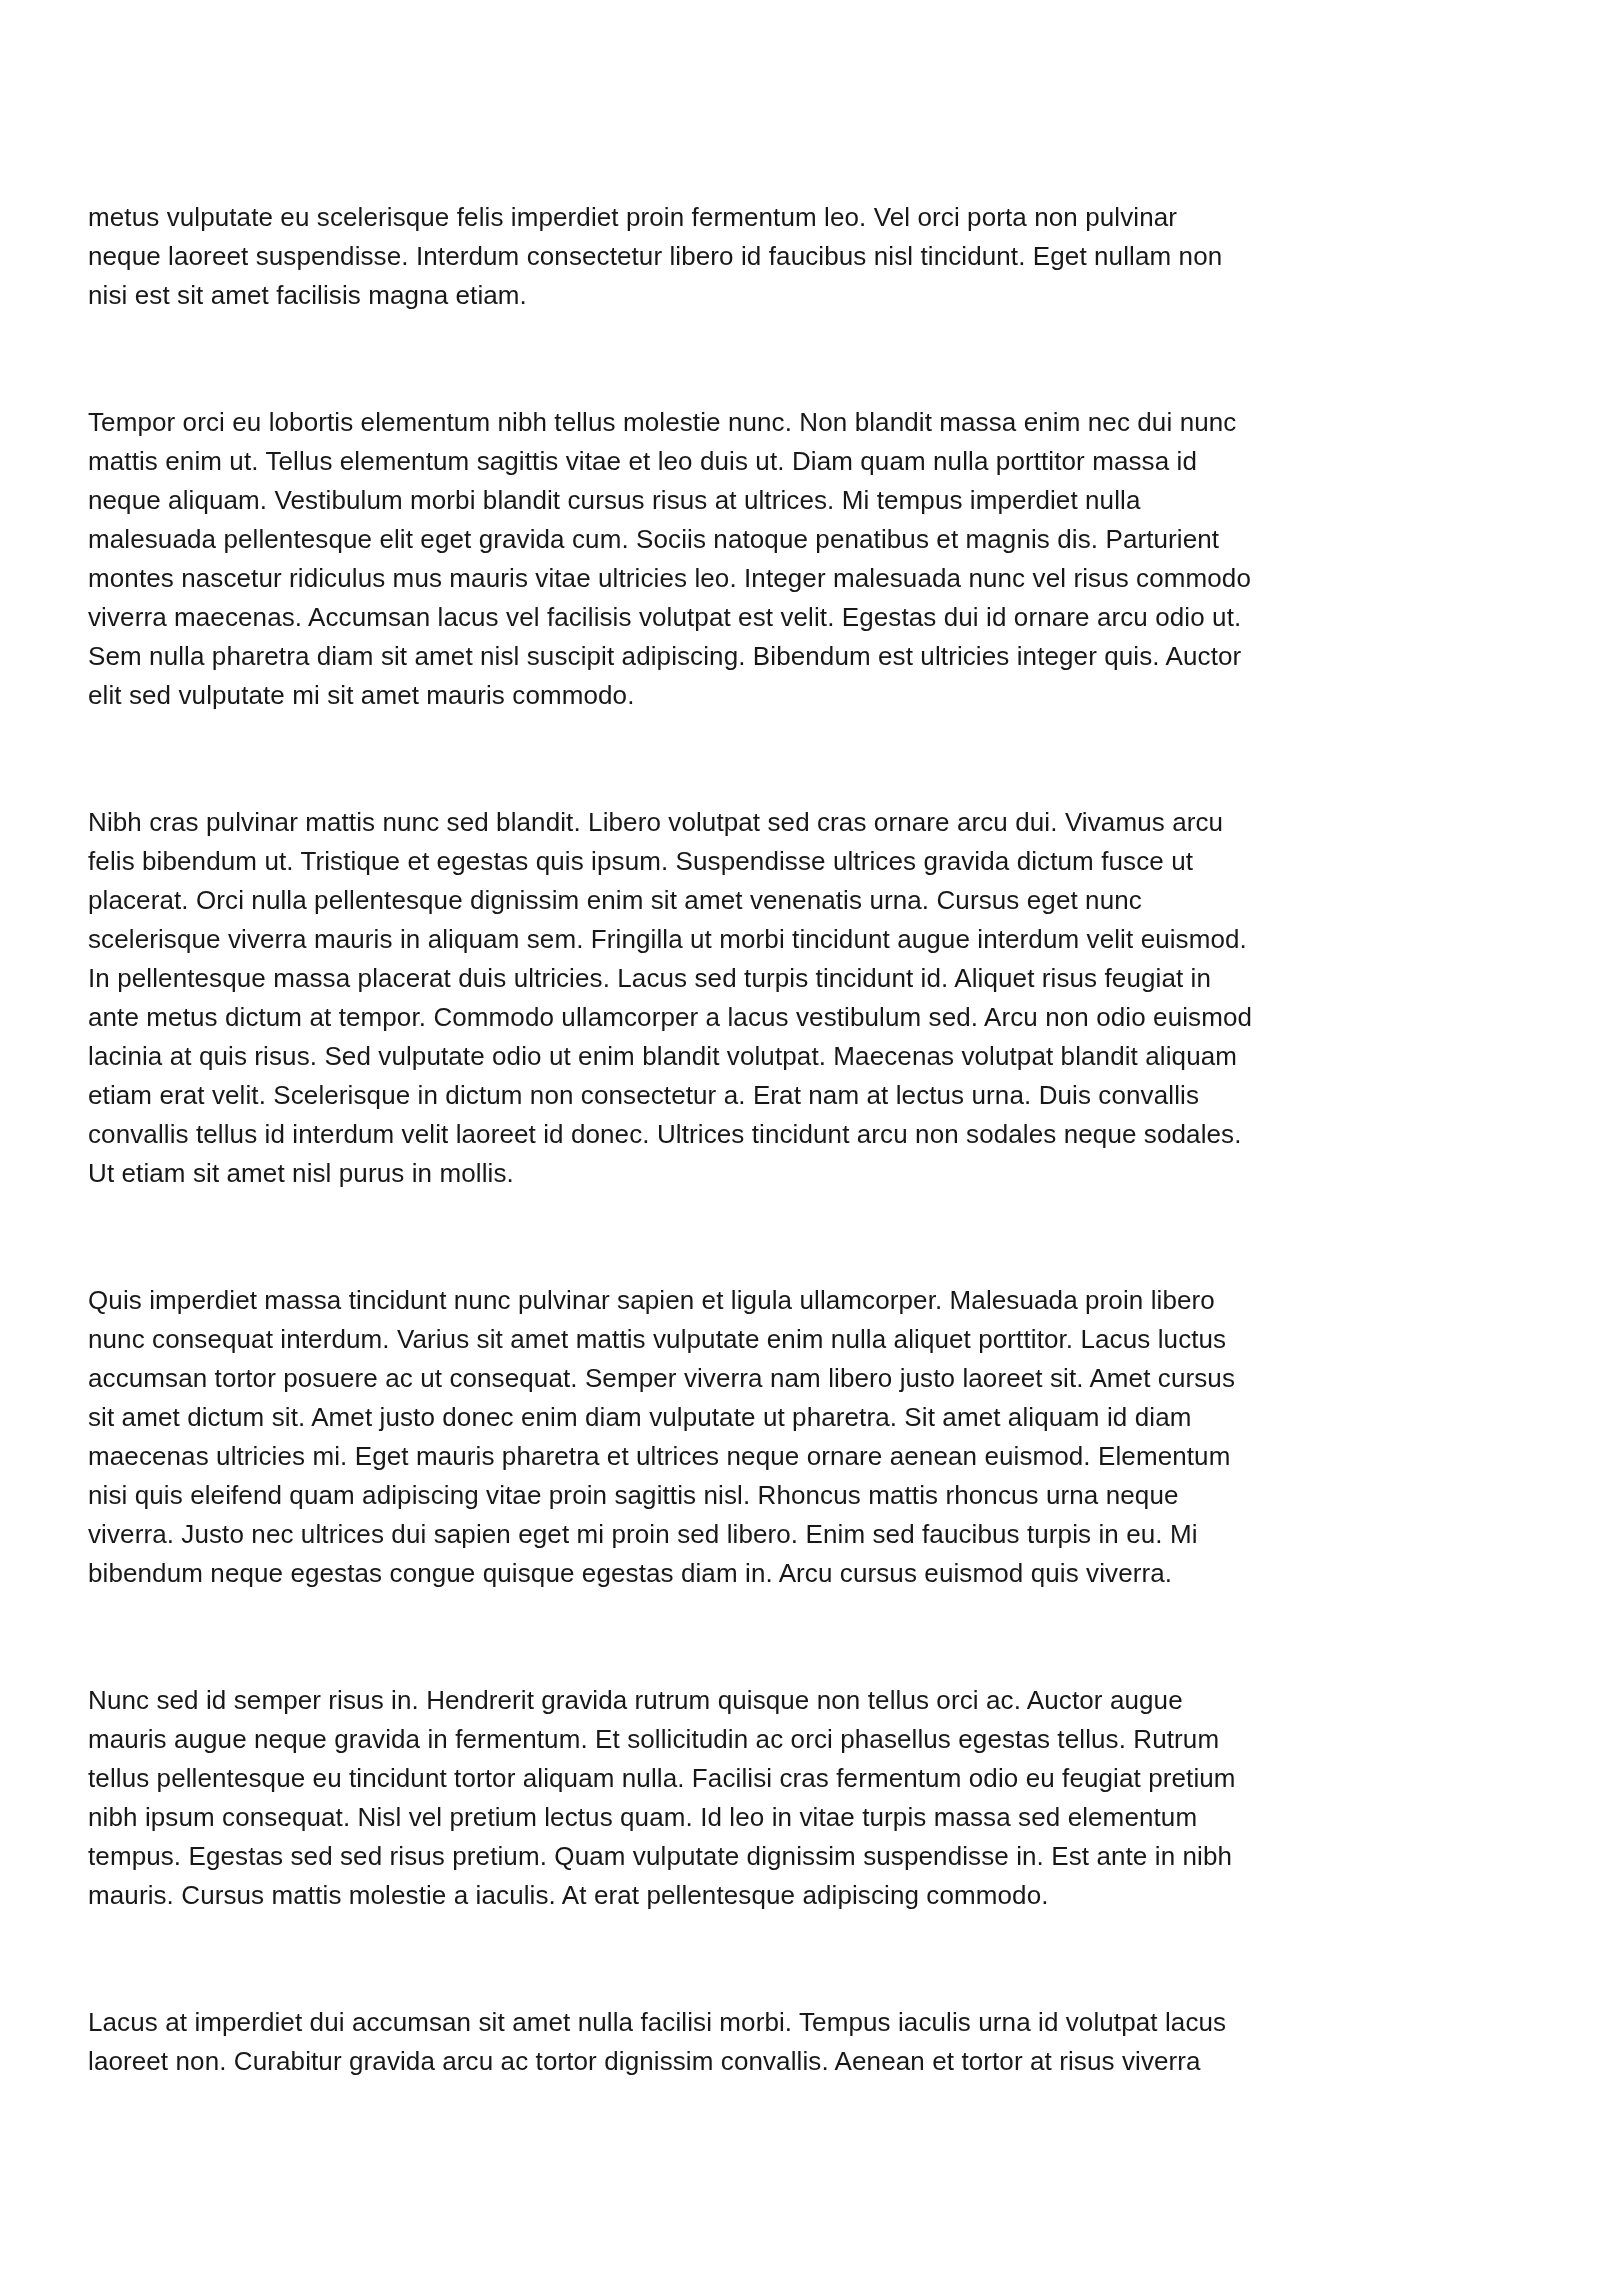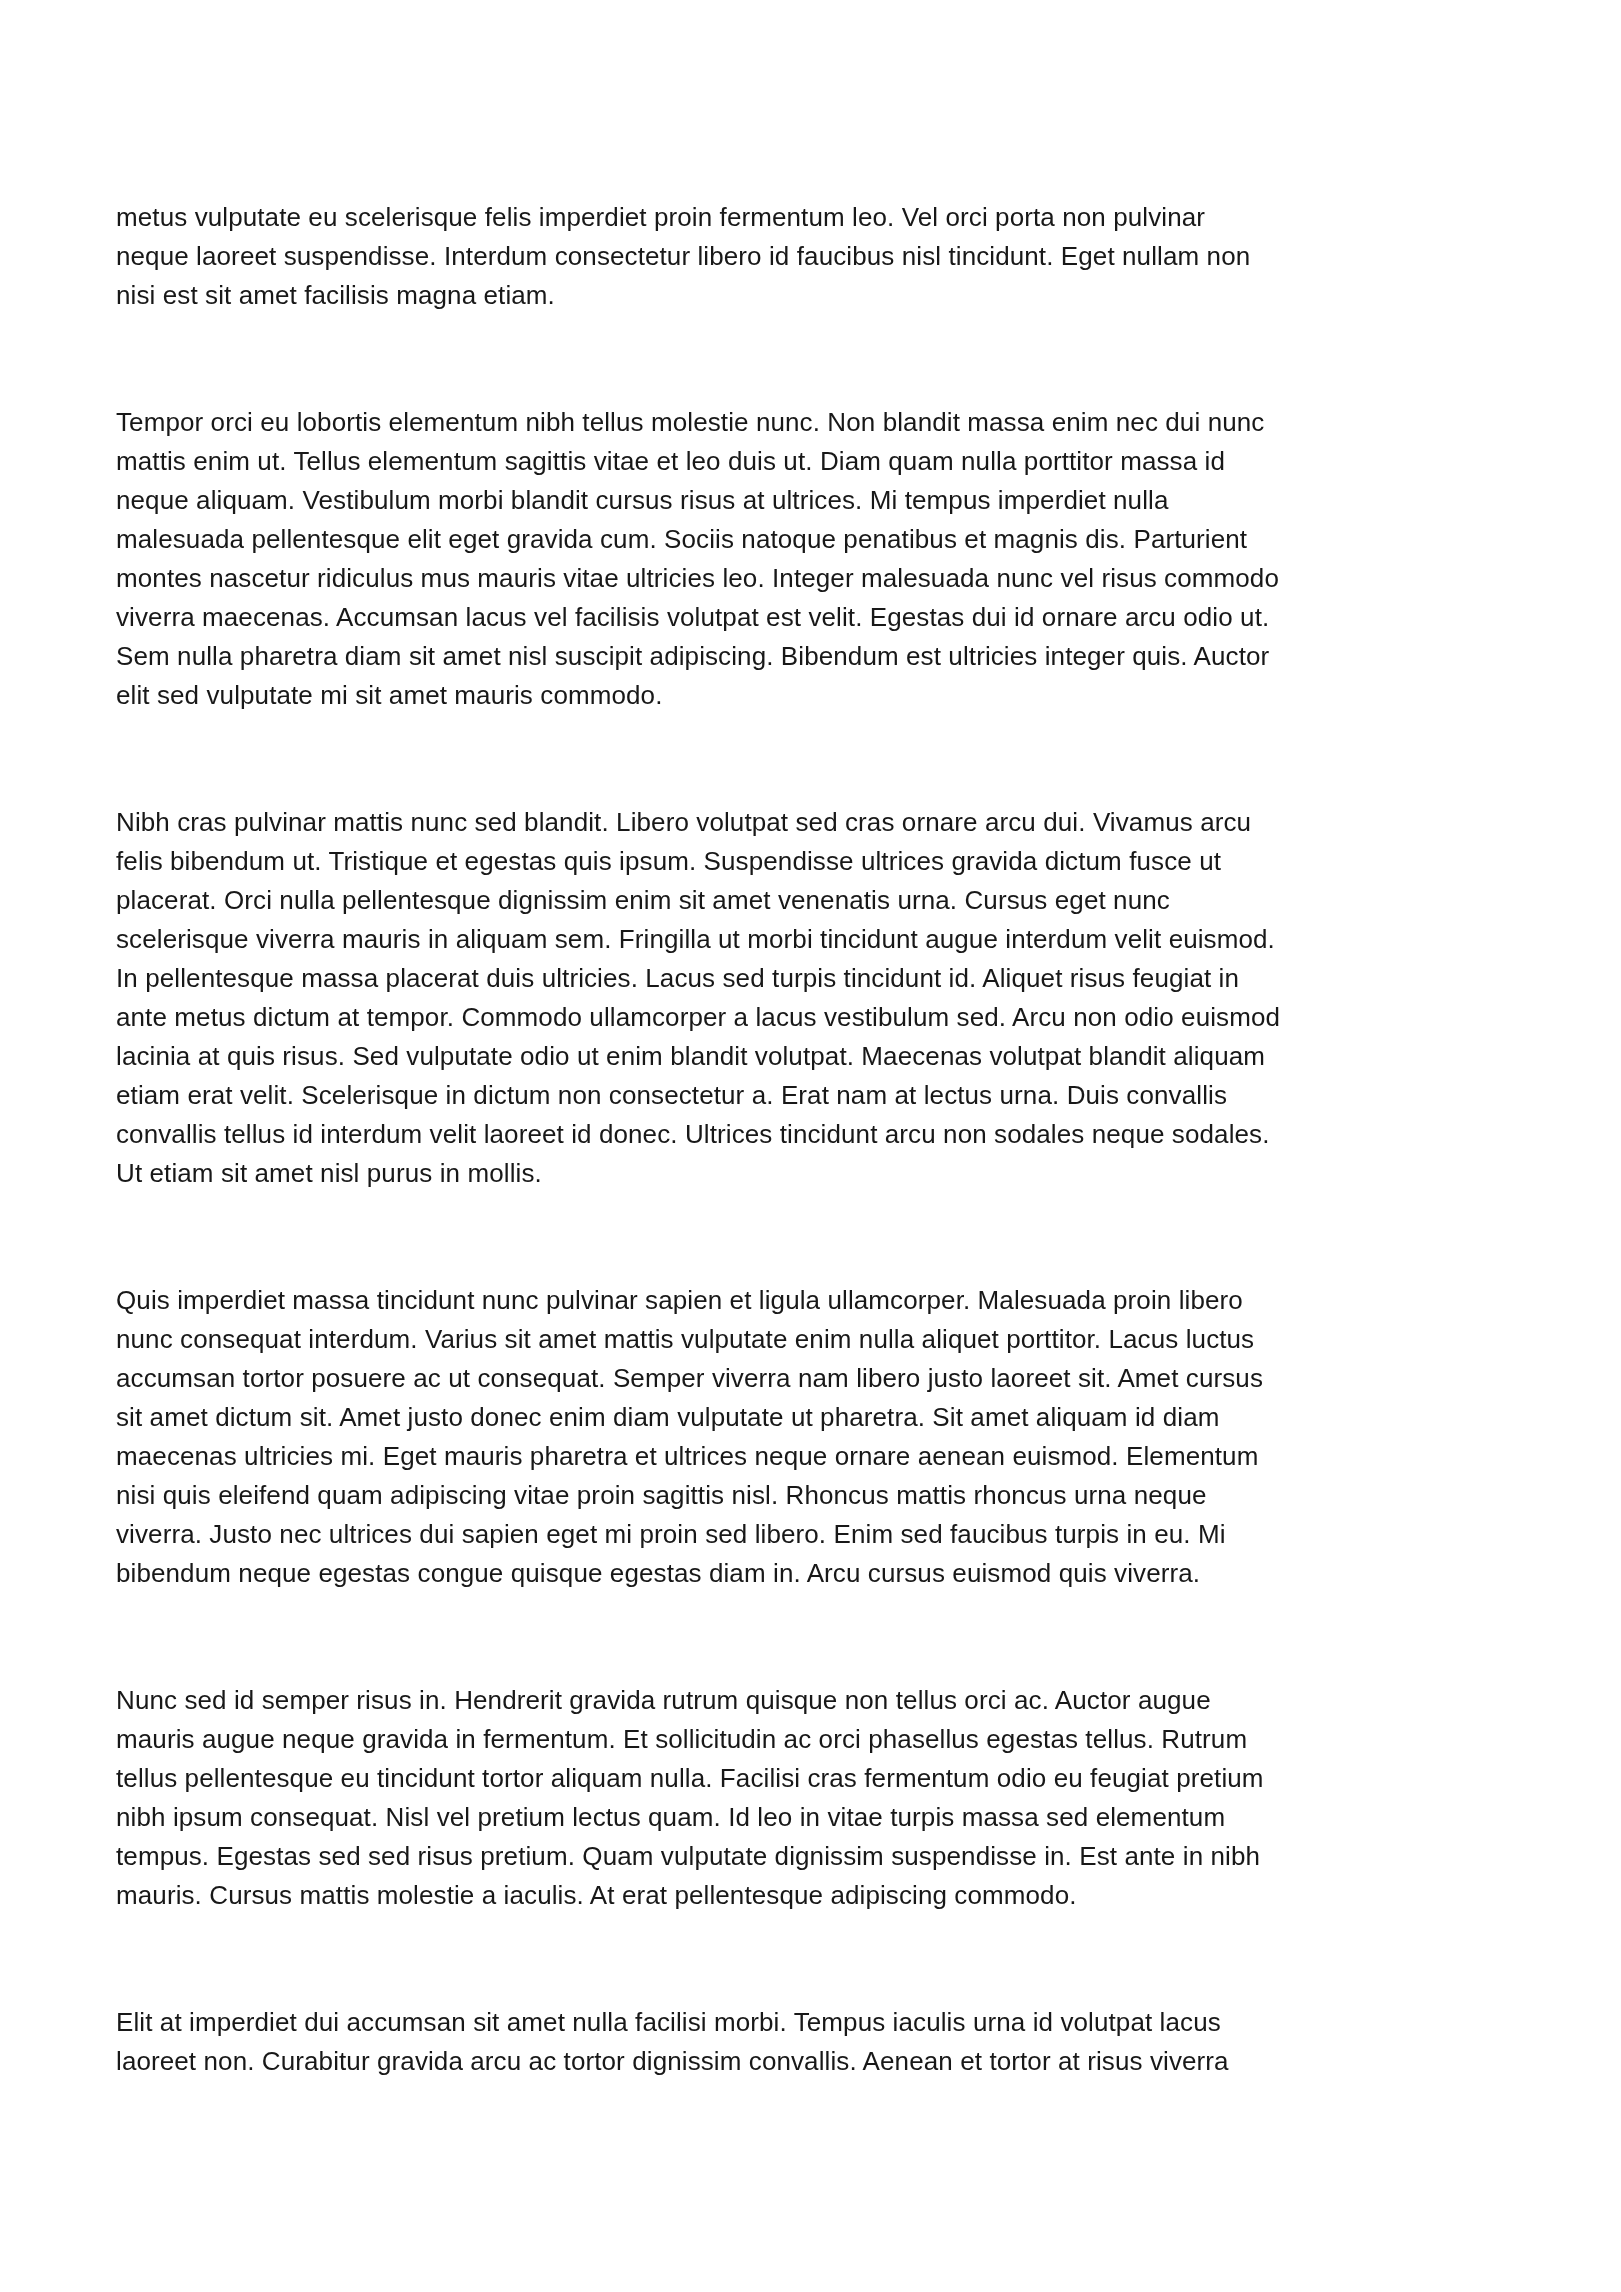--- a/index.html
+++ b/index.html
@@ -9,21 +9,21 @@
   body {
     width: 1621px;
     height: 2293px;
     background: var(--page-bg, #ffffff);
     overflow: hidden;
   }
   .page {
     box-sizing: border-box;
     width: 1621px;
     height: 2293px;
-    padding: 198px 196px 0 116px;
+    padding: 198px 196px 0 88px;
     background: var(--page-bg, #ffffff);
   }
   .para {
     margin: 0 0 88px 0;
     font-family: "Liberation Sans", "DejaVu Sans", sans-serif;
     font-size: 26px;
     line-height: 39px;
     color: var(--text-color, #181818);
     white-space: pre;        
     letter-spacing: 0.1px;
@@ -61,16 +61,16 @@
 maecenas ultricies mi. Eget mauris pharetra et ultrices neque ornare aenean euismod. Elementum
 nisi quis eleifend quam adipiscing vitae proin sagittis nisl. Rhoncus mattis rhoncus urna neque
 viverra. Justo nec ultrices dui sapien eget mi proin sed libero. Enim sed faucibus turpis in eu. Mi
 bibendum neque egestas congue quisque egestas diam in. Arcu cursus euismod quis viverra.</p>
   <p class="para">Nunc sed id semper risus in. Hendrerit gravida rutrum quisque non tellus orci ac. Auctor augue
 mauris augue neque gravida in fermentum. Et sollicitudin ac orci phasellus egestas tellus. Rutrum
 tellus pellentesque eu tincidunt tortor aliquam nulla. Facilisi cras fermentum odio eu feugiat pretium
 nibh ipsum consequat. Nisl vel pretium lectus quam. Id leo in vitae turpis massa sed elementum
 tempus. Egestas sed sed risus pretium. Quam vulputate dignissim suspendisse in. Est ante in nibh
 mauris. Cursus mattis molestie a iaculis. At erat pellentesque adipiscing commodo.</p>
-  <p class="para">Elit at imperdiet dui accumsan sit amet nulla facilisi morbi. Tempus iaculis urna id volutpat lacus
+  <p class="para">Lacus at imperdiet dui accumsan sit amet nulla facilisi morbi. Tempus iaculis urna id volutpat lacus
 laoreet non. Curabitur gravida arcu ac tortor dignissim convallis. Aenean et tortor at risus viverra</p>
 </div>
 
 
 </body></html>

